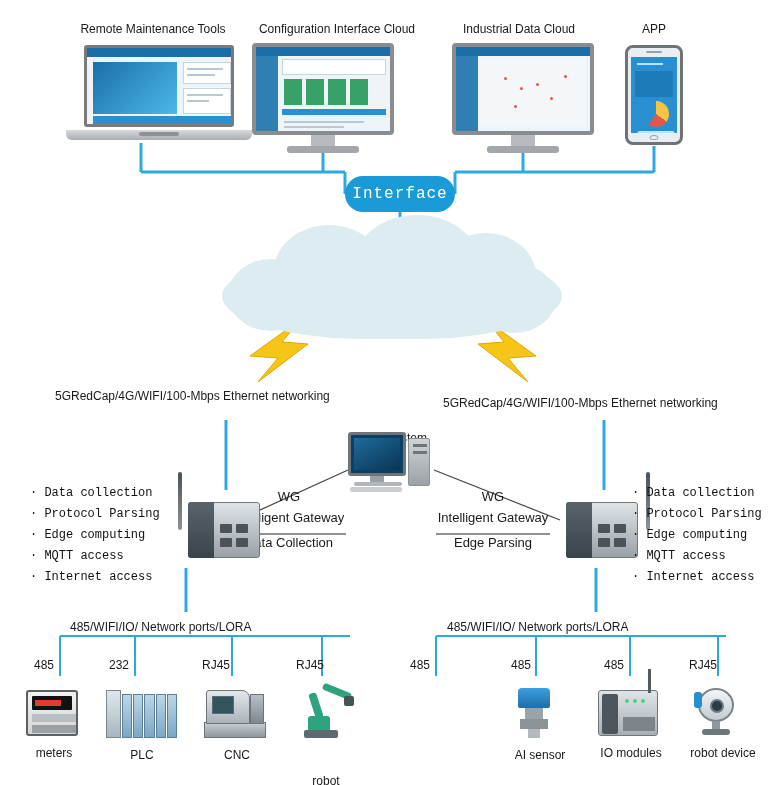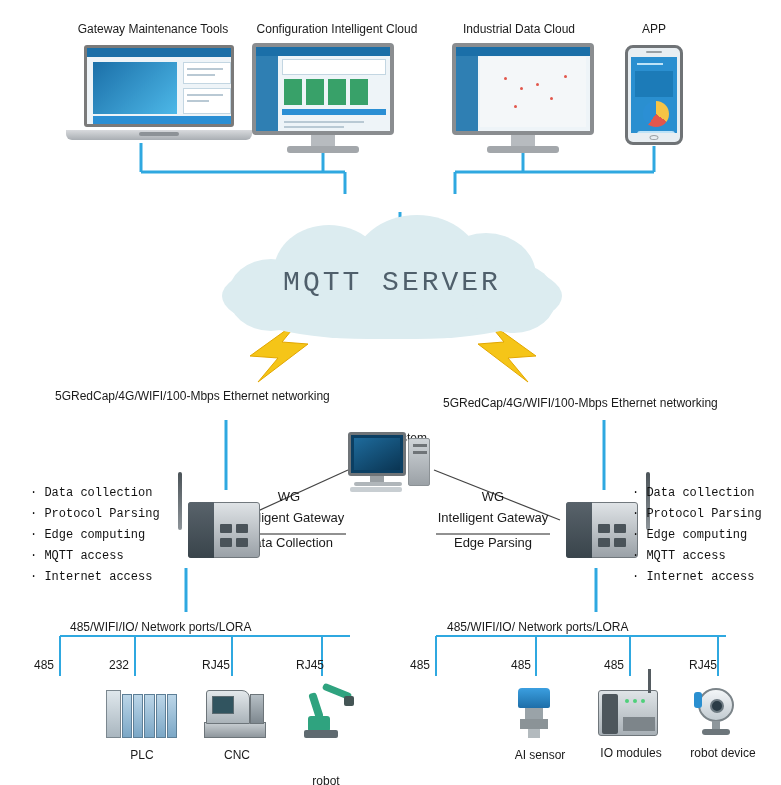--- a/index.html
+++ b/index.html
@@ -232,22 +232,22 @@
       <path d="M630,636 L630,676" stroke-width="2"></path>
       <path d="M718,636 L718,676" stroke-width="2"></path>
     </g>
 
     <g stroke="#222" stroke-width="1">
       <path d="M232,534 L346,534"></path>
       <path d="M436,534 L550,534"></path>
     </g>
   </svg>
 
-  <div class="lbl c" style="left:153px; top:22px;">Gateway Maintenance Tools</div>
-  <div class="lbl c" style="left:337px; top:22px;">Configuration Intelligent Cloud</div>
+  <div class="lbl c" style="left:153px; top:22px;">Remote Maintenance Tools</div>
+  <div class="lbl c" style="left:337px; top:22px;">Configuration Interface Cloud</div>
   <div class="lbl c" style="left:519px; top:22px;">Industrial Data Cloud</div>
   <div class="lbl c" style="left:654px; top:22px;">APP</div>
 
   <div class="laptop">
     <div class="screen">
       <div class="fs">
         <div class="bar"></div>
         <div class="hero" style="left:6px; top:14px; width:84px; height:52px;"></div>
         <div class="card" style="left:96px; top:14px; width:48px; height:22px;"></div>
         <div class="card" style="left:96px; top:40px; width:48px; height:26px;"></div>
@@ -305,29 +305,31 @@
       <div class="fs" style="background:#2a8fd0;">
         <div class="txt" style="left:6px; top:6px; width:26px; background:#bfe3f7;"></div>
         <div class="card" style="left:4px; top:14px; right:4px; height:26px; background:#1c7bb8; border:none;"></div>
         <div class="pie" style="left:12px; top:44px; width:26px; height:26px;"></div>
         <div class="ring" style="left:6px; top:74px; width:38px; height:6px; background:#bfe3f7; border-radius:3px;"></div>
       </div>
     </div>
     <div class="phome"></div>
   </div>
 
+  <div class="pill">
+    <span>Interface</span>
+  </div>
 
   <div class="cloud">
     <div class="body"></div>
     <div class="b4"></div>
       <div class="b1"></div>
       <div class="b2"></div>
       <div class="b3"></div>
       <div class="b5"></div>
-    <div class="title">MQTT SERVER</div>
   </div>
 
   <div class="lbl" style="left:55px; top:389px;">5GRedCap/4G/WIFI/100-Mbps Ethernet networking</div>
   <div class="lbl" style="left:443px; top:396px;">5GRedCap/4G/WIFI/100-Mbps Ethernet networking</div>
 
   <div class="lbl c" style="left:391px; top:413px;margin-top:18px;">Local System</div>
   <div class="pc">
     <div class="mon"></div>
       <div class="stand"></div>
       <div class="dsk"></div>
@@ -383,20 +385,28 @@
   <div class="lbl c" style="left:44px; top:658px;">485</div>
   <div class="lbl c" style="left:119px; top:658px;">232</div>
   <div class="lbl c" style="left:216px; top:658px;">RJ45</div>
   <div class="lbl c" style="left:310px; top:658px;">RJ45</div>
 
   <div class="lbl c" style="left:420px; top:658px;">485</div>
   <div class="lbl c" style="left:521px; top:658px;">485</div>
   <div class="lbl c" style="left:614px; top:658px;">485</div>
   <div class="lbl c" style="left:703px; top:658px;">RJ45</div>
 
+  <div class="dev" id="d-meter">
+    <div class="meter-body">
+      <div class="disp"></div>
+        <div class="r1"></div>
+        <div class="r2"></div>
+    </div>
+    <div class="cap">meters</div>
+  </div>
 
   <div class="dev" id="d-plc">
     <div class="plc-row">
       <i class="first"></i>
         <i></i>
         <i></i>
         <i></i>
         <i></i>
         <i></i>
     </div>

